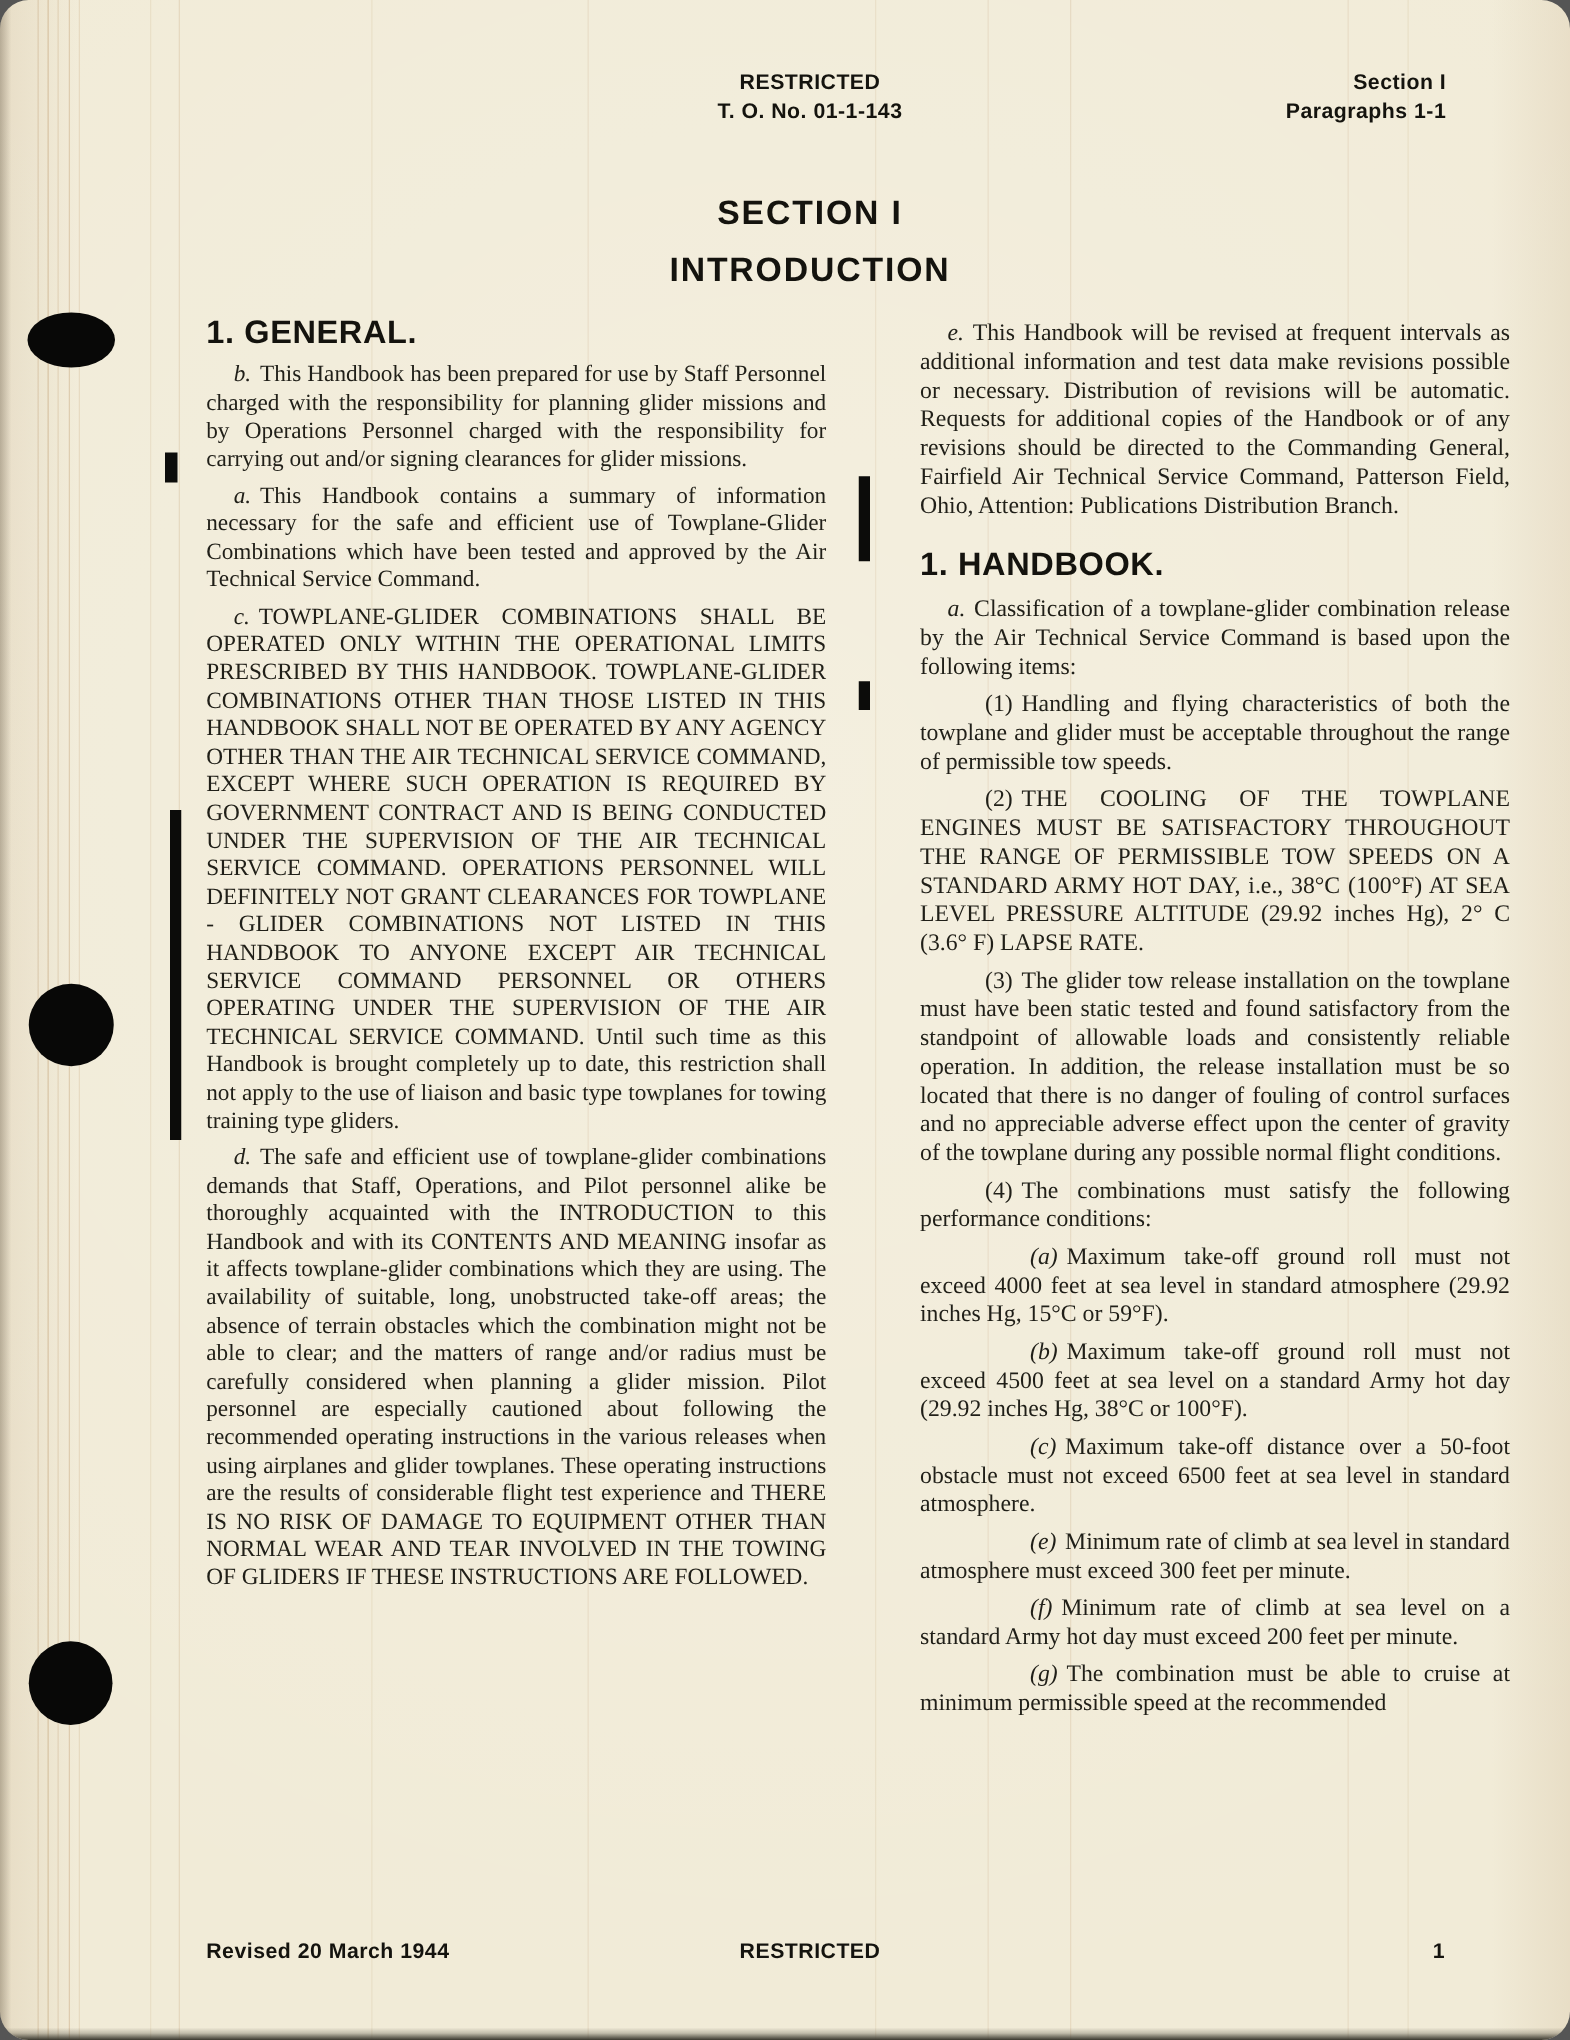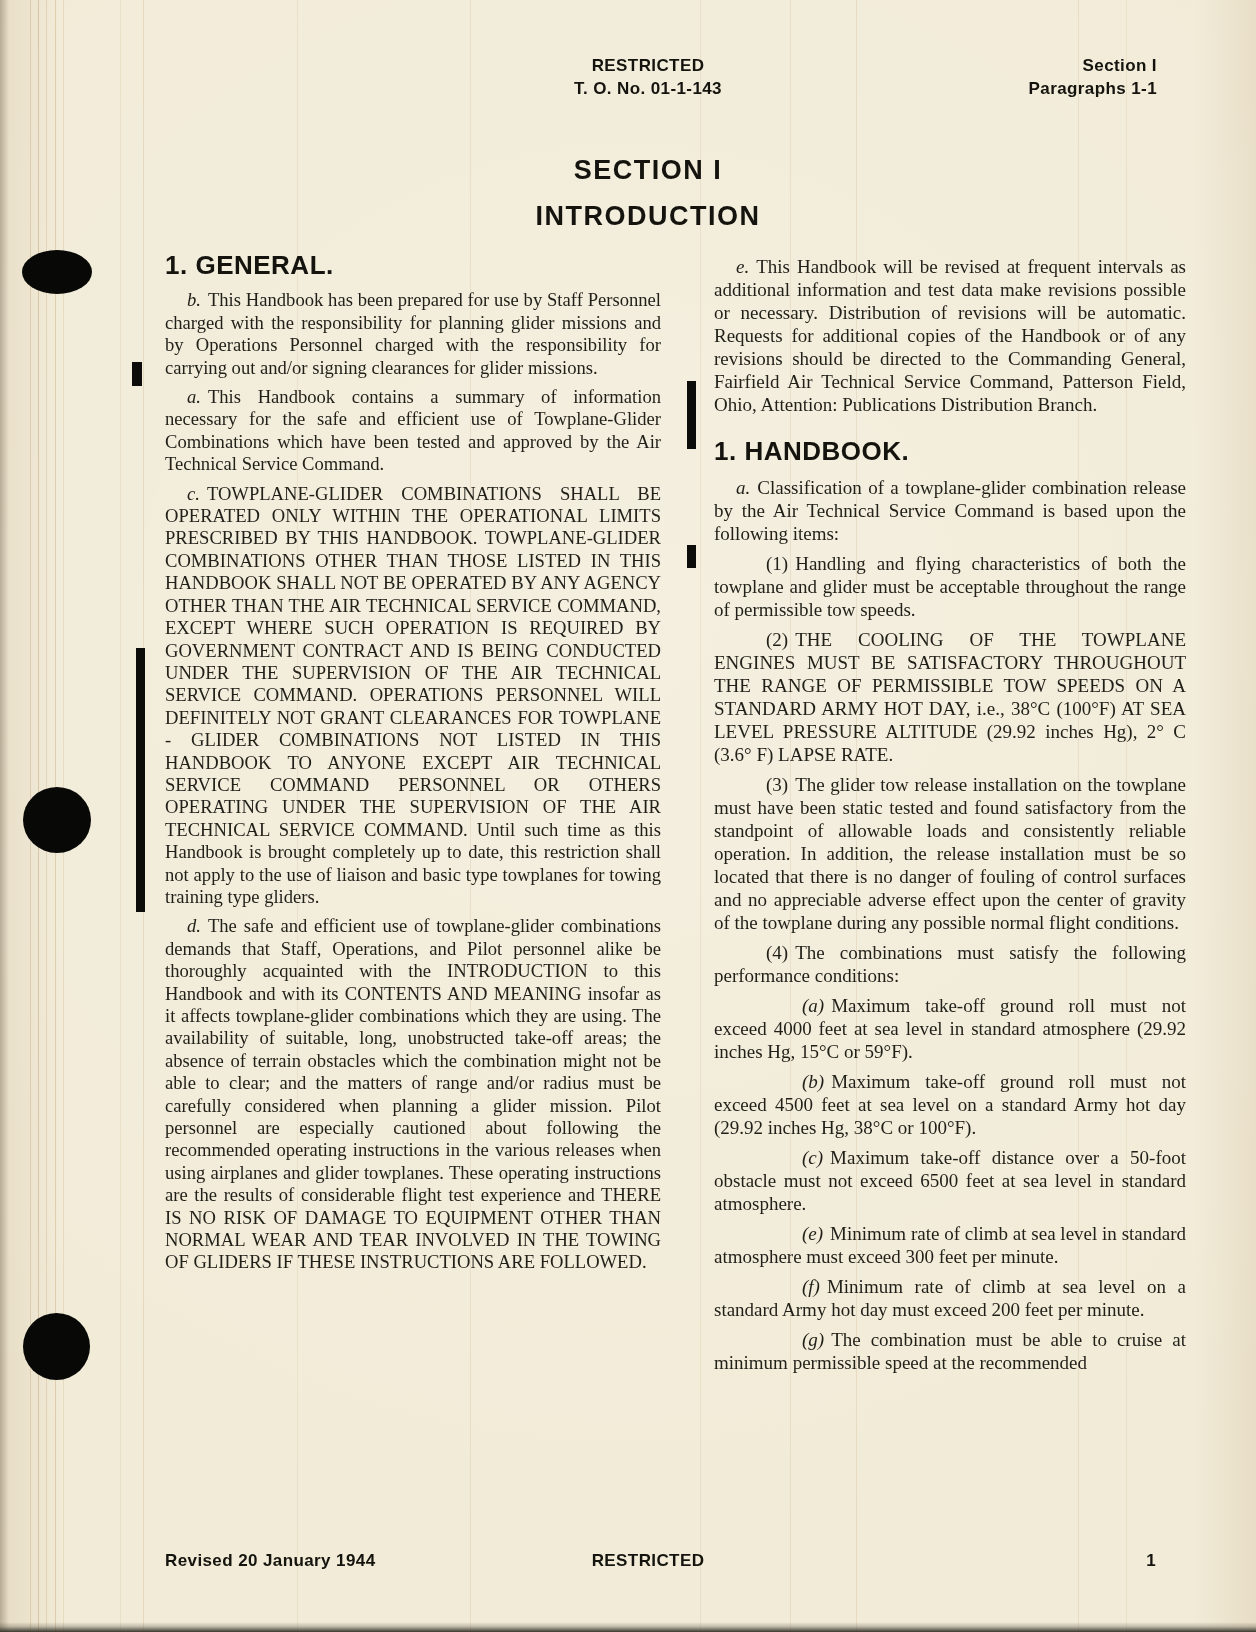--- a/index.html
+++ b/index.html
@@ -7,20 +7,21 @@
   .page{
     position:relative;
     width:1256px;height:1632px;
     margin:0 auto;
     overflow:hidden;
     background:
       radial-gradient(120% 90% at 50% 38%, rgba(255,255,255,0.20), rgba(255,255,255,0) 70%),
       linear-gradient(90deg, rgba(190,160,120,0.20) 0%, rgba(0,0,0,0) 5%, rgba(0,0,0,0) 95%, rgba(190,160,120,0.18) 100%),
       #f1ebd7;
     color:#201f18;
+    border-radius:23px;
   }
   
   .vl{position:absolute;top:0;bottom:0;width:1px;background:#a9763f;pointer-events:none;}
   
   .edge-left{position:absolute;left:0;top:0;bottom:0;width:9px;
     background:linear-gradient(90deg, rgba(70,58,40,0.30), rgba(70,58,40,0));}
   .edge-bottom{position:absolute;left:0;right:0;bottom:0;height:10px;
     background:linear-gradient(to bottom, rgba(50,48,38,0) 0%, rgba(50,48,38,0.25) 45%, #3a382e 100%);}
   
   .hole{position:absolute;background:#080807;border-radius:50%;}
@@ -40,21 +41,21 @@
   .hdr-right{position:absolute;top:54px;right:99px;text-align:right;
     font-size:17px;line-height:23px;letter-spacing:0.4px;}
   
   .sec-title{position:absolute;left:38px;width:1220px;top:155px;text-align:center;}
   .sec-title .t1{font-size:27px;letter-spacing:1.5px;}
   .sec-title .t2{font-size:27px;letter-spacing:1.5px;margin-top:15px;}
   
   .col{position:absolute;overflow:hidden;
     font-family:"Liberation Serif","DejaVu Serif",serif;}
   .col-left{left:165px;width:496px;top:252px;height:1292px;font-size:18.6px;line-height:22.4px;}
-  .col-right{left:714px;width:472px;top:255px;height:1292px;font-size:19px;line-height:23px;}
+  .col-right{left:736px;width:472px;top:255px;height:1292px;font-size:19px;line-height:23px;}
   .para{margin:0 0 7px 0;text-align:justify;}
   .indent1{text-indent:22px;}
   .indent2{text-indent:52px;}
   .indent3{text-indent:88px;}
   .plabel{margin-right:7px;}
   .plabel.it{font-style:italic;}
   .col-heading{font-family:"Liberation Sans","DejaVu Sans",sans-serif;font-weight:bold;
     font-size:26px;letter-spacing:0.5px;color:#14130e;margin:24px 0 13px 0;text-align:left;}
   .col .col-heading:first-child{margin-top:2px;}
   
@@ -125,17 +126,17 @@
       <div class="para indent2"><span class="plabel">(3)</span>The glider tow release installation on the towplane must have been static tested and found satisfactory from the standpoint of allowable loads and consistently reliable operation.  In addition, the release installation must be so located that there is no danger of fouling of control surfaces and no appreciable adverse effect upon the center of gravity of the towplane during any possible normal flight conditions.</div>
       <div class="para indent2"><span class="plabel">(4)</span>The combinations must satisfy the following performance conditions:</div>
       <div class="para indent3"><span class="plabel it">(a)</span>Maximum take-off ground roll must not exceed 4000 feet at sea level in standard atmosphere (29.92 inches Hg, 15°C or 59°F).</div>
       <div class="para indent3"><span class="plabel it">(b)</span>Maximum take-off ground roll must not exceed 4500 feet at sea level on a standard Army hot day (29.92 inches Hg, 38°C or 100°F).</div>
       <div class="para indent3"><span class="plabel it">(c)</span>Maximum take-off distance over a 50-foot obstacle must not exceed 6500 feet at sea level in standard atmosphere.</div>
       <div class="para indent3"><span class="plabel it">(e)</span>Minimum rate of climb at sea level in standard atmosphere must exceed 300 feet per minute.</div>
       <div class="para indent3"><span class="plabel it">(f)</span>Minimum rate of climb at sea level on a standard Army hot day must exceed 200 feet per minute.</div>
       <div class="para indent3"><span class="plabel it">(g)</span>The combination must be able to cruise at minimum permissible speed at the recommended</div>
     </div>
 
-  <div class="ftr ftr-left sans">Revised 20 January 1944</div>
+  <div class="ftr ftr-left sans">Revised 20 March 1944</div>
   <div class="ftr ftr-center sans">RESTRICTED</div>
   <div class="ftr ftr-right sans">1</div>
 
 </div>
 
 </body></html>

